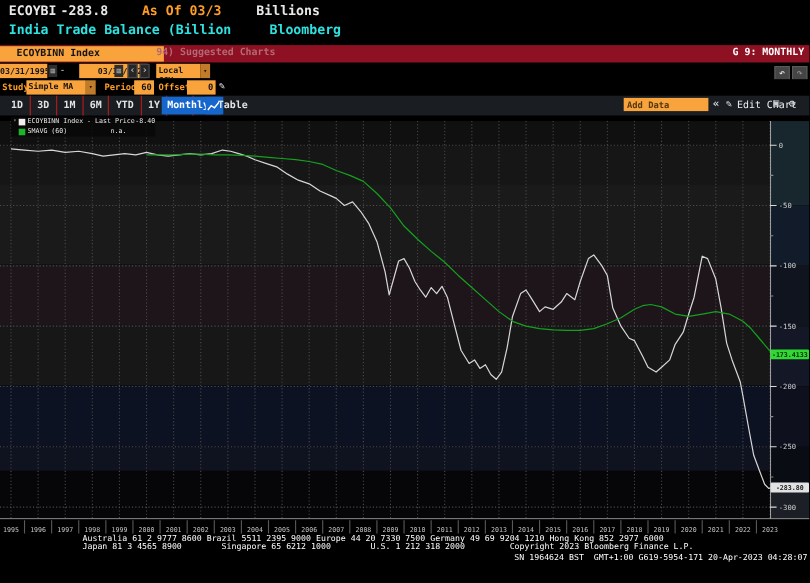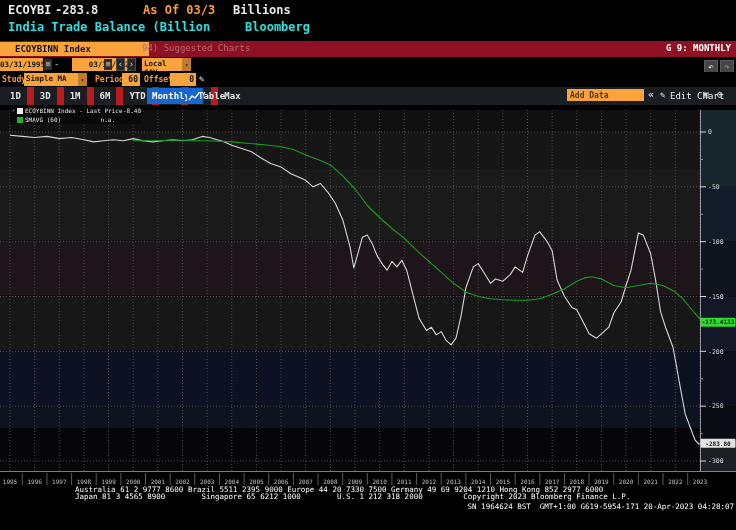--- a/index.html
+++ b/index.html
@@ -9,21 +9,21 @@
   
   #hdr1{top:3px;left:0;height:17px;width:736px;font-size:12px;font-weight:bold;}
   #hdr2{top:20px;left:0;height:17px;width:632px;font-size:12px;font-weight:bold;}
   .orange-txt{color:#ff9e24;}
   .cyan-txt{color:#2ee0e0;}
   
   #cmdbar{top:41px;left:0;width:736px;height:16px;background:#8e1023;font-size:9px;}
   .amber-field{background:#f8a33c;color:#141414;font-weight:bold;border:0;
                font-family:"DejaVu Sans Mono",monospace;}
   #sec-input{left:0;top:1px;width:134px;height:14px;font-size:9px;padding:0 0 0 15px;}
-  #sugg{left:142px;top:2px;color:#b46a74;font-weight:normal;}
+  #sugg{left:142px;top:2px;color:#b46a74;font-weight:bold;}
   #actions-btn,#edit-btn{top:2px;color:#f3f3f3;font-weight:bold;cursor:default;margin-top:48px;}
   #actions-btn{left:231px;} #edit-btn{left:295px;}
   .red-caret{color:#e39aa4;font-size:7px;}
   #g9{right:5px;top:2px;color:#fff;font-weight:bold;}
   
   .setrow{left:0;width:736px;height:15px;background:#000;}
   #row-dates{top:57px;} #row-study{top:72px;}
   .date-field{top:1px;height:13px;font-size:7.5px;text-align:right;padding:0;}
   .cal-icon{top:2px;width:8px;height:11px;background:#2e2e2e;color:#9a9a9a;
             font-size:7px;line-height:11px;text-align:center;}
@@ -35,21 +35,21 @@
   .set-label{top:3px;color:#ff9e24;font-size:8px;font-weight:bold;}
   .num-field{top:1px;height:13px;font-size:8px;text-align:right;padding:0 2px 0 0;}
   #pencil1{left:199px;top:2px;color:#e8e8e8;font-size:9px;}
   .histbtn{top:60px;width:14px;height:15px;background:#454545;border:1px solid #5a5a5a;
            box-sizing:border-box;text-align:center;font-size:9px;line-height:13px;}
   #undo-btn{left:704px;color:#f0f0f0;} #redo-btn{left:720px;color:#999;}
   
   #toolbar{top:87px;left:0;width:736px;height:18px;background:#1a1d22;}
   #ranges{left:4px;top:0;height:18px;display:flex;align-items:center;}
   .rtab{padding:0 6px;font-size:9px;font-weight:bold;color:#e4e4e4;
-        border-right:7px solid #b91c1c;line-height:18px;cursor:default;}
+        border-right:1px solid #b91c1c;line-height:18px;cursor:default;}
   .rtab:last-child{border-right:0;}
   #freq-btn{left:147px;top:1px;height:16px;background:#1666cc;color:#fff;
             font-size:9px;font-weight:bold;line-height:16px;padding:0 5px;cursor:default;}
   #freq-btn .car{font-size:7px;margin-left:4px;}
   #charttype-btn{left:187px;top:1px;width:14px;height:16px;background:#1666cc;
                  text-align:center;cursor:default;}
   #table-btn{left:198px;top:0;font-size:9px;font-weight:bold;color:#e4e4e4;line-height:18px;}
   #adddata{left:567px;top:2px;width:74px;height:12px;font-size:8px;padding:0 0 0 3px;}
   #adddata::placeholder{color:#55380f;opacity:1;font-weight:bold;}
   #collapse-btn{left:648px;top:2px;color:#cfd3d8;font-size:10px;font-weight:bold;}
@@ -70,21 +70,21 @@
   #footer1,#footer2{left:75px;font-size:7.5px;line-height:6.5px;color:#fff;white-space:pre;}
   #footer1{top:487px;} #footer2{top:494px;}
   #footer3{right:2px;top:502px;font-size:7.5px;color:#fff;white-space:pre;}
 </style>
 </head>
 <body>
 
 <div class="abs" id="hdr1">
   <span class="abs" style="left:8px">ECOYBI</span>
   <span class="abs" style="left:55px">-283.8</span>
-  <span class="abs orange-txt" style="left:143px">As Of 03/3</span>
+  <span class="abs orange-txt" style="left:129px">As Of 03/3</span>
   <span class="abs" style="left:233px">Billions</span>
 </div>
 <div class="abs" id="hdr2">
   <span class="abs cyan-txt" style="left:8px">India Trade Balance (Billion</span>
   <span class="abs cyan-txt" style="left:245px">Bloomberg</span>
 </div>
 
 <div class="abs" id="cmdbar">
   <input class="abs amber-field" id="sec-input" value="ECOYBINN Index" style="">
   <span class="abs" id="sugg">94) Suggested Charts</span>

